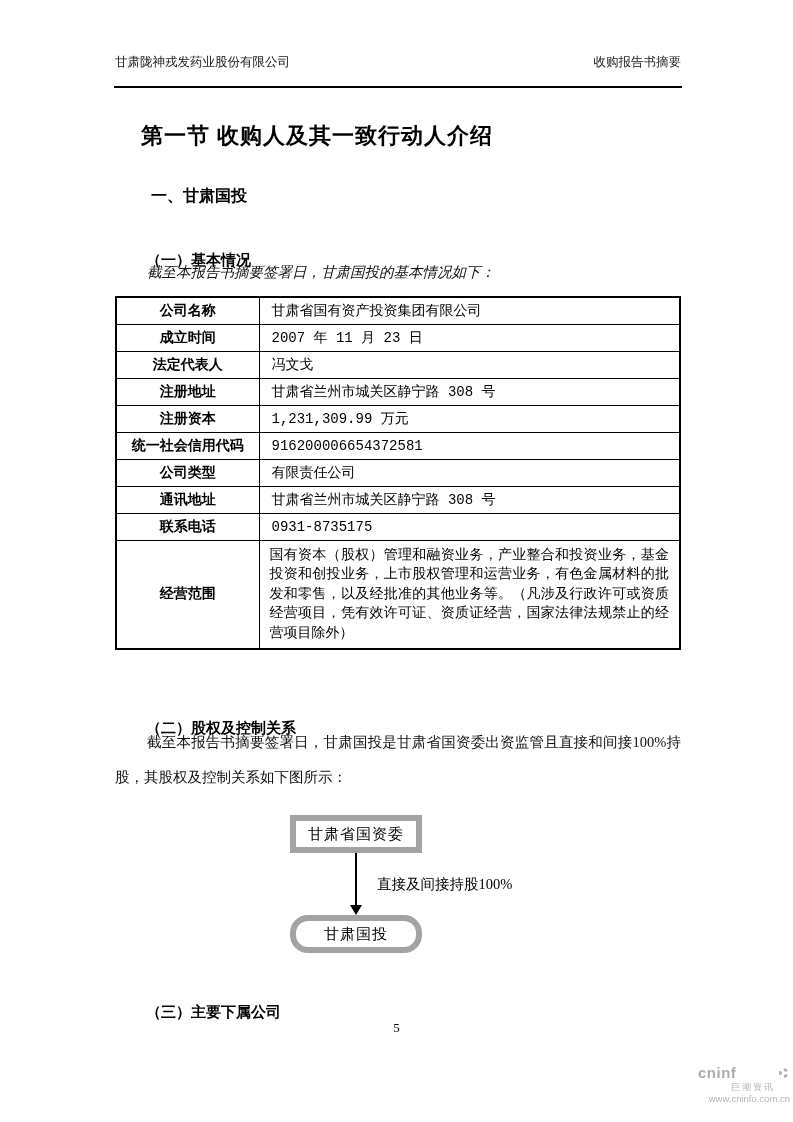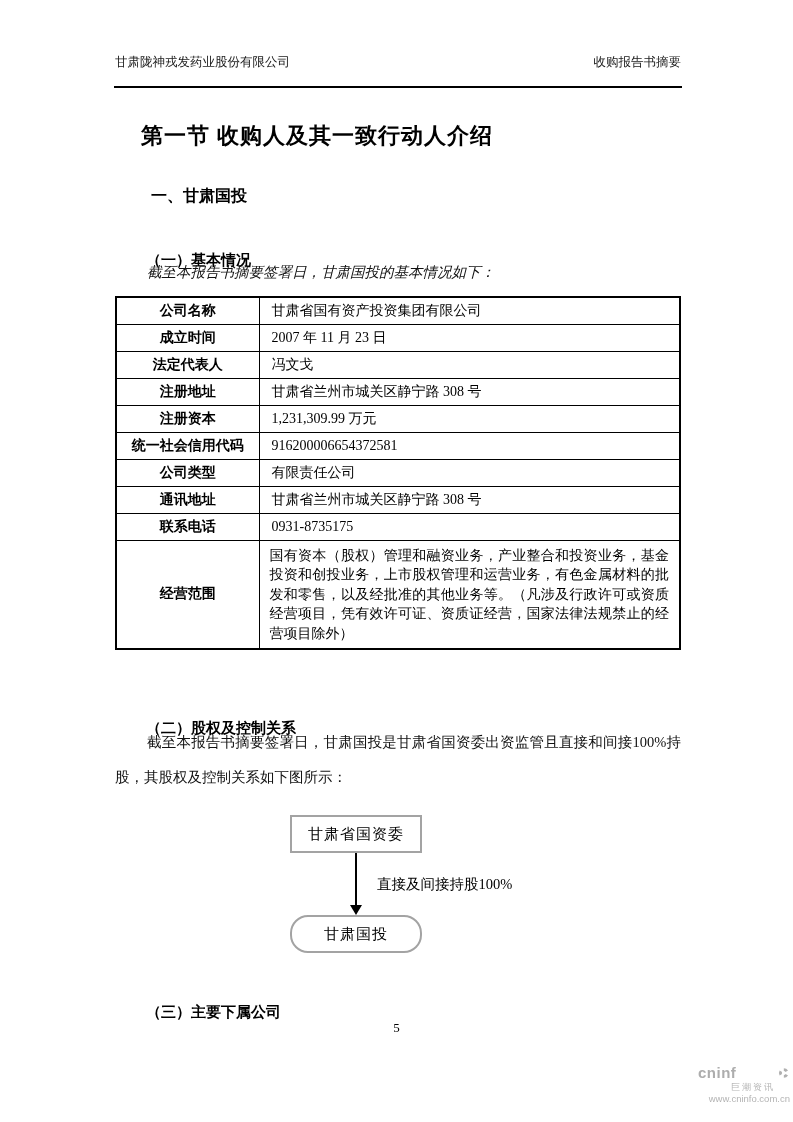--- a/index.html
+++ b/index.html
@@ -63,32 +63,32 @@
   .info-table td { border:1px solid #000; vertical-align:middle; }
   .info-table td.lbl {
     width:143px; height:27px;
     text-align:center;
     font-family:Liberation Serif, serif;
     font-weight:bold;
     padding:0 4px;
   }
   .info-table td.val {
     padding:2px 12px;
-    font-family:Liberation Serif, serif;
+    font-family:Liberation Mono, monospace;
     text-align:left;
   }
   .info-table td.val.wrap {
     line-height:19.5px;
     padding:5px 10px;
     text-align:justify;
   }
   
   .org-box {
     position:absolute; left:290px; width:132px; height:38px;
-    border:2px solid #a3a3a3;
+    border:6px solid #a3a3a3;
     display:flex; align-items:center; justify-content:center;
     font-size:15px; letter-spacing:1px;
     background:#fff;
   }
   .org-box.top { top:815px; }
   .org-box.bottom { top:915px;border-radius:18px; }
   .org-line {
     position:absolute; left:355px; top:853px; width:2px; height:53px;
     background:#000;
   }

